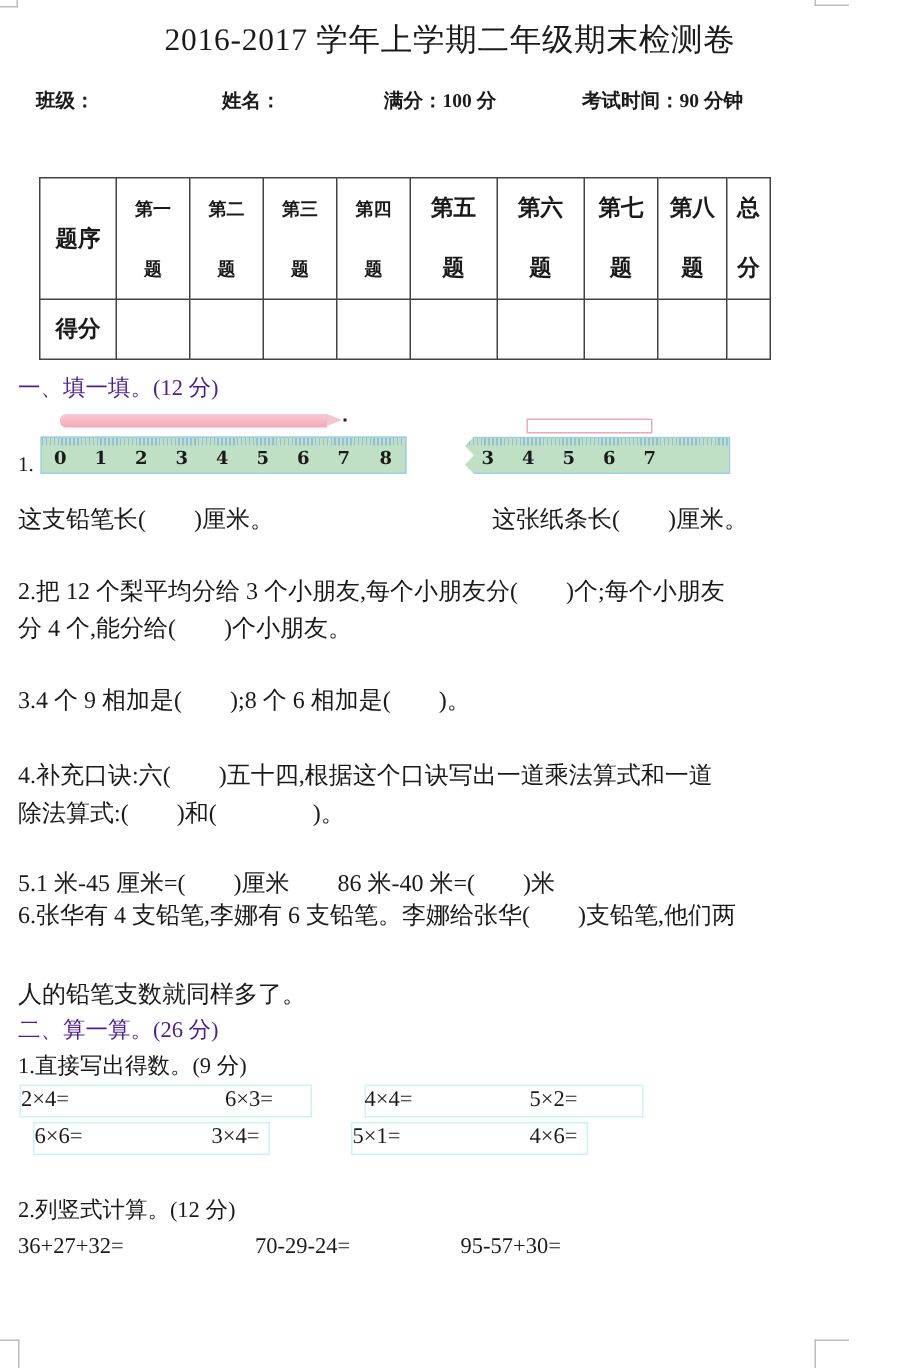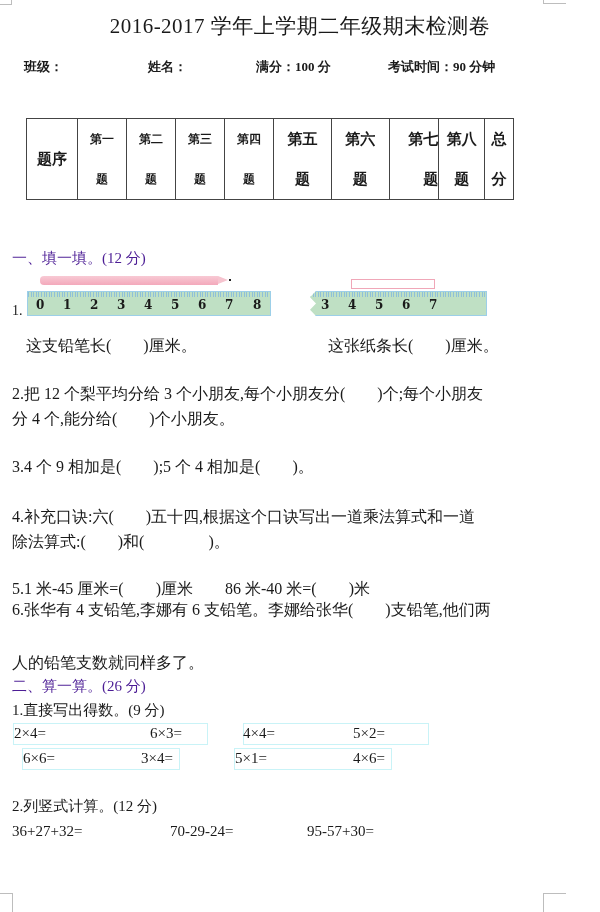--- a/index.html
+++ b/index.html
@@ -81,32 +81,44 @@
           <div class="small">题</div>
         </td>
     <td class="th2" style="width:64px;margin-top:36px;">
           <div>第五</div>
           <div>题</div>
         </td>
     <td class="th2" style="width:64px;">
           <div>第六</div>
           <div>题</div>
         </td>
-    <td class="th2" style="width:54px;text-align:right;">
+    <td class="th2" style="width:54px;">
           <div>第七</div>
           <div>题</div>
         </td>
     <td class="th2" style="width:50px;">
           <div>第八</div>
           <div>题</div>
         </td>
     <td class="th2" style="width:30px;">
           <div>总</div>
           <div>分</div>
         </td>
+  </tr>
+  <tr class="r">
+    <td>得分</td>
+    <td></td>
+    <td></td>
+    <td></td>
+    <td></td>
+    <td></td>
+    <td></td>
+    <td></td>
+    <td></td>
+    <td></td>
   </tr>
 </tbody>
   </table>
 
 <div class="abs sec" style="left:12px;top:249px;">一、填一填。(12 分)</div>
 
 <div class="pencil">
   <div class="body"></div>
     <div class="tip"></div>
     <div class="dot"></div>
@@ -131,27 +143,27 @@
 
 <div class="ruler" style="left:310px;top:291px;width:176px;border-left:none;clip-path:polygon(6px 0,100% 0,100% 100%,6px 100%,0 75%,6px 50%,0 25%);">
   <div class="ticks"></div>
   <span class="num" style="left:11px;">3</span>
   <span class="num" style="left:38px;">4</span>
   <span class="num" style="left:65px;">5</span>
   <span class="num" style="left:92px;">6</span>
   <span class="num" style="left:119px;">7</span>
 </div>
 
-<div class="abs txt" style="left:12px;top:336px;margin-left:14px;">这支铅笔长(　　)厘米。</div>
+<div class="abs txt" style="left:12px;top:336px;">这支铅笔长(　　)厘米。</div>
 <div class="abs txt" style="left:328px;top:336px;">这张纸条长(　　)厘米。</div>
 
 <div class="abs txt" style="left:12px;top:384px;">2.把 12 个梨平均分给 3 个小朋友,每个小朋友分(　　)个;每个小朋友</div>
 <div class="abs txt" style="left:12px;top:409px;">分 4 个,能分给(　　)个小朋友。</div>
 
-<div class="abs txt" style="left:12px;top:457px;">3.4 个 9 相加是(　　);5 个 4 相加是(　　)。</div>
+<div class="abs txt" style="left:12px;top:457px;">3.4 个 9 相加是(　　);8 个 6 相加是(　　)。</div>
 
 <div class="abs txt" style="left:12px;top:507px;">4.补充口诀:六(　　)五十四,根据这个口诀写出一道乘法算式和一道</div>
 <div class="abs txt" style="left:12px;top:532px;">除法算式:(　　)和(　　　　)。</div>
 
 <div class="abs txt" style="left:12px;top:579px;">5.1 米-45 厘米=(　　)厘米　　86 米-40 米=(　　)米</div>
 
 <div class="abs txt" style="left:12px;top:600px;">6.张华有 4 支铅笔,李娜有 6 支铅笔。李娜给张华(　　)支铅笔,他们两</div>
 <div class="abs txt" style="left:12px;top:653px;">人的铅笔支数就同样多了。</div>
 
 <div class="abs sec" style="left:12px;top:677px;">二、算一算。(26 分)</div>

